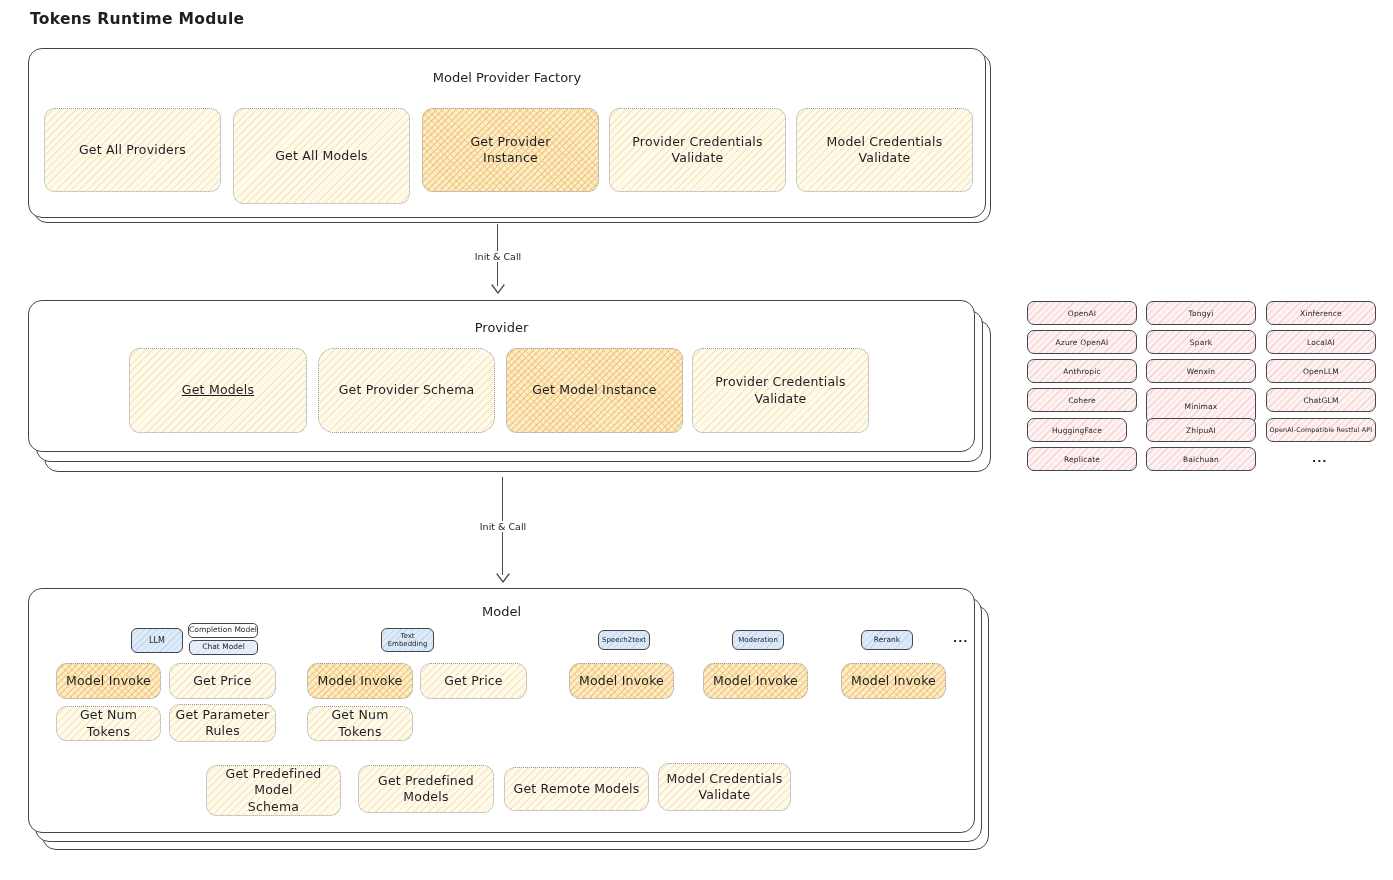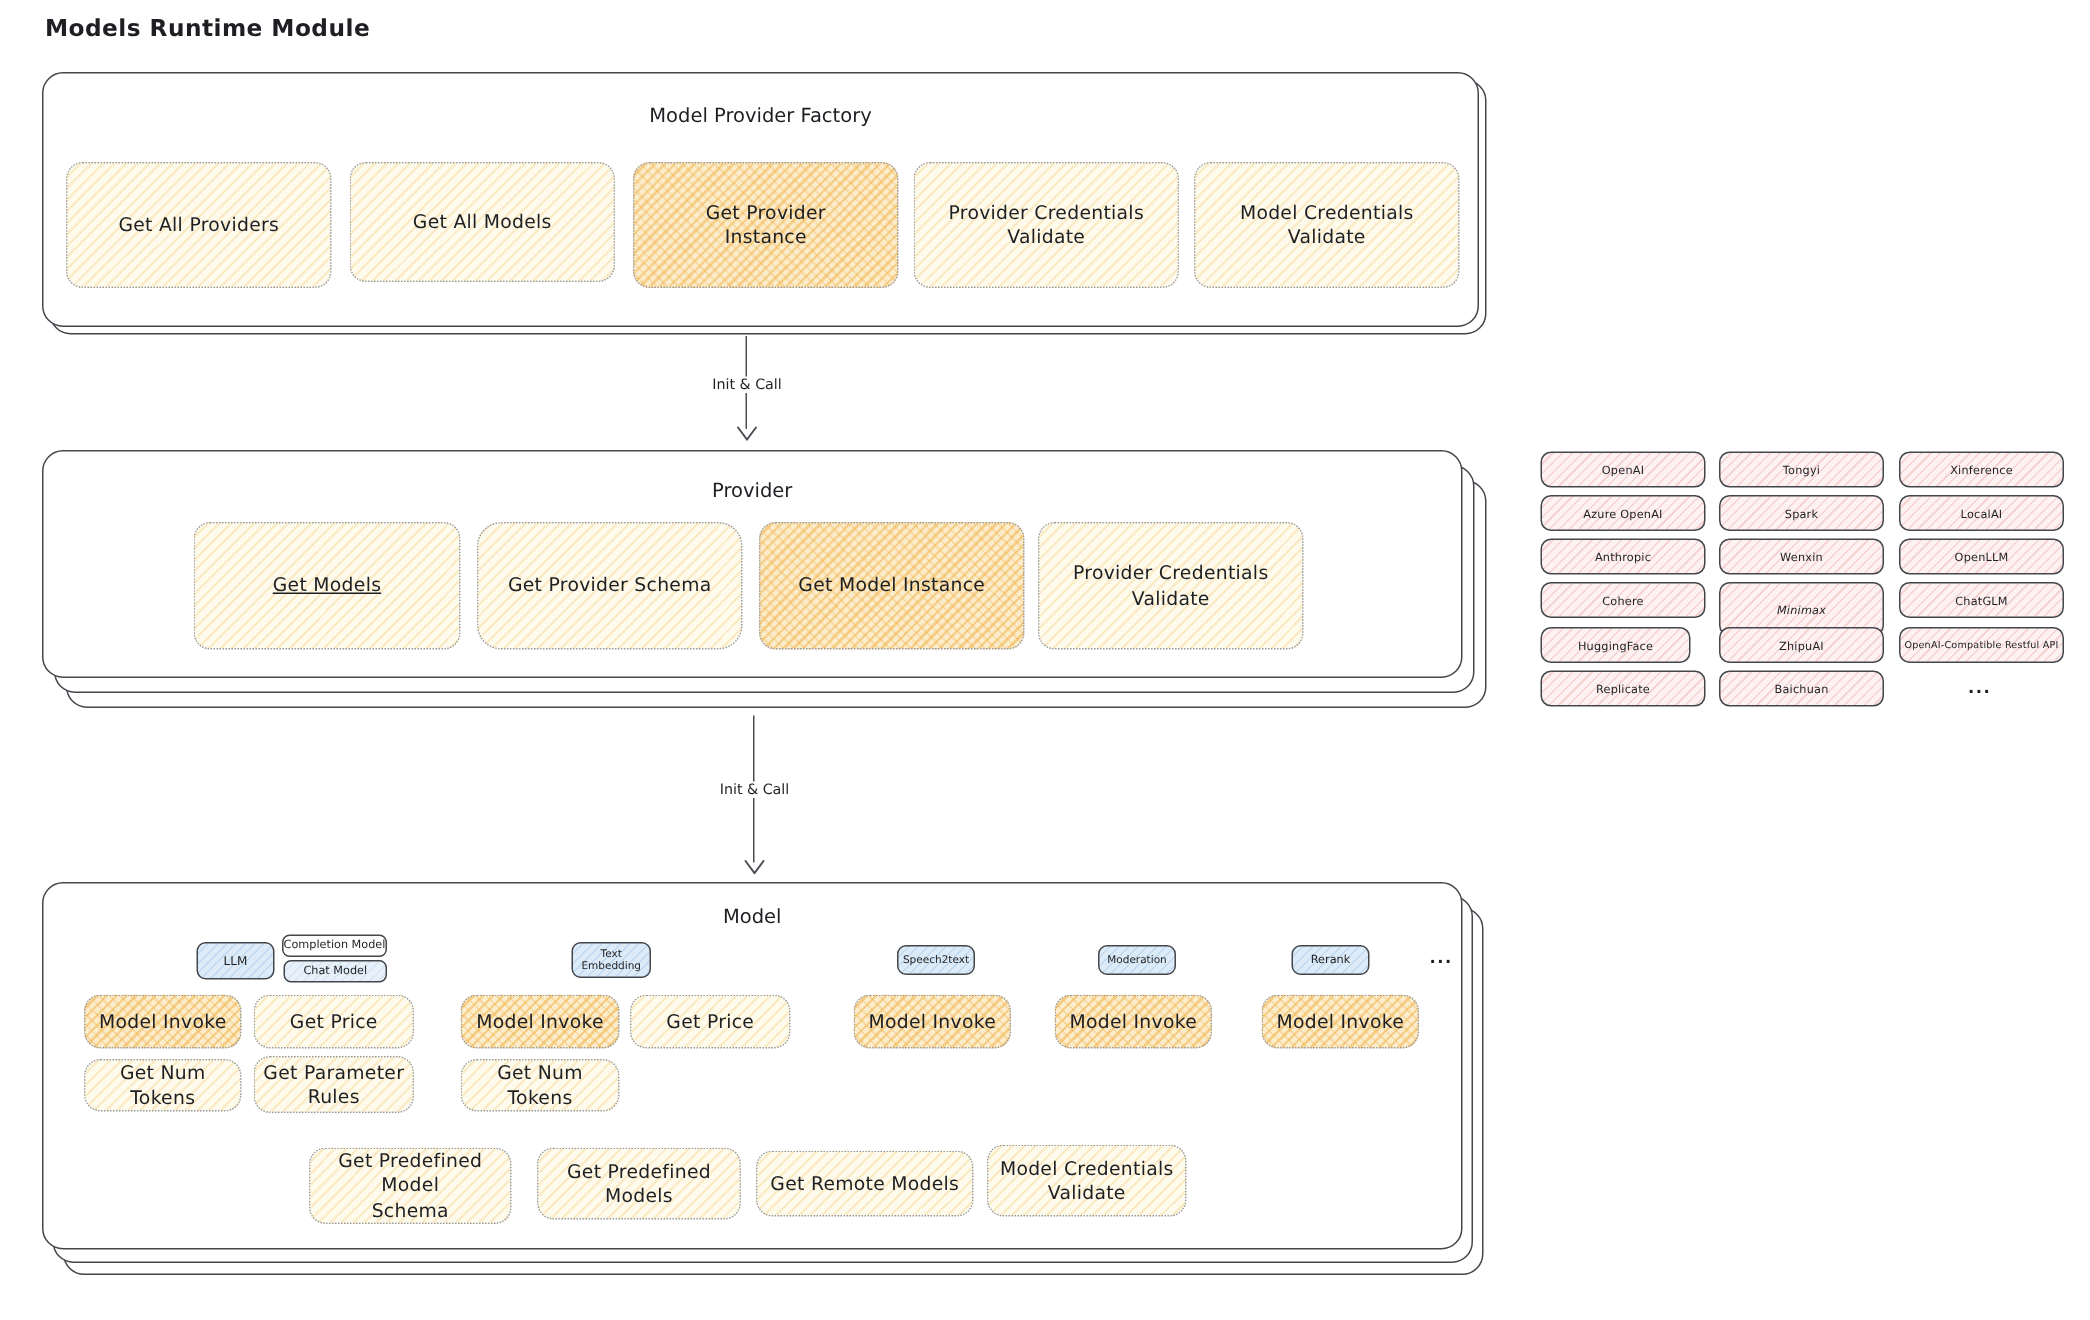--- a/index.html
+++ b/index.html
@@ -44,27 +44,27 @@
   
   .arrow-line { position:absolute; width:1.4px; background:#4a4d52; }
   .arrow-label { position:absolute; text-align:center; font-size:9.5px; background:#fff; padding:0 4px; z-index:5; }
   .arrow-head { position:absolute; }
 </style>
 </head>
 <body>
 
 <div id="canvas">
 
-  <div class="page-title">Models Runtime Module</div>
+  <div class="page-title">Tokens Runtime Module</div>
 
   <div class="layer" style="left:33px; top:53px; width:958px; height:170px;"></div>
   <div class="section" style="left:28px; top:48px; width:958px; height:170px;">
     <div class="section-title" style="top:21px;">Model Provider Factory</div>
     <div class="btn yellow" style="left:15px;  top:59px; width:177px; height:84px;">Get All Providers</div>
-    <div class="btn yellow" style="left:204px; top:59px; width:177px; height:80px;">Get All Models</div>
+    <div class="btn yellow" style="left:204px; top:59px; width:177px; height:96px;">Get All Models</div>
     <div class="btn orange" style="left:393px; top:59px; width:177px; height:84px;">Get Provider
 Instance</div>
     <div class="btn yellow" style="left:580px; top:59px; width:177px; height:84px;">Provider Credentials
 Validate</div>
     <div class="btn yellow" style="left:767px; top:59px; width:177px; height:84px;">Model Credentials
 Validate</div>
   </div>
 
   <div class="arrow-line" style="left:497px; top:224px; height:62px;"></div>
   <div class="arrow-label" style="left:461px; top:251px; width:74px;">Init &amp; Call</div>
@@ -86,21 +86,21 @@
   <div class="pill" style="left:1027px; top:301px; width:110px; height:24px;">OpenAI</div>
   <div class="pill" style="left:1027px; top:330px; width:110px; height:24px;">Azure OpenAI</div>
   <div class="pill" style="left:1027px; top:359px; width:110px; height:24px;">Anthropic</div>
   <div class="pill" style="left:1027px; top:388px; width:110px; height:24px;">Cohere</div>
   <div class="pill" style="left:1027px; top:418px; width:100px; height:24px;">HuggingFace</div>
   <div class="pill" style="left:1027px; top:447px; width:110px; height:24px;">Replicate</div>
 
   <div class="pill" style="left:1146px; top:301px; width:110px; height:24px;">Tongyi</div>
   <div class="pill" style="left:1146px; top:330px; width:110px; height:24px;">Spark</div>
   <div class="pill" style="left:1146px; top:359px; width:110px; height:24px;">Wenxin</div>
-  <div class="pill" style="left:1146px; top:388px; width:110px; height:36px;font-style:italic;">Minimax</div>
+  <div class="pill" style="left:1146px; top:388px; width:110px; height:36px;">Minimax</div>
   <div class="pill" style="left:1146px; top:418px; width:110px; height:24px;">ZhipuAI</div>
   <div class="pill" style="left:1146px; top:447px; width:110px; height:24px;">Baichuan</div>
 
   <div class="pill" style="left:1266px; top:301px; width:110px; height:24px;">Xinference</div>
   <div class="pill" style="left:1266px; top:330px; width:110px; height:24px;">LocalAI</div>
   <div class="pill" style="left:1266px; top:359px; width:110px; height:24px;">OpenLLM</div>
   <div class="pill" style="left:1266px; top:388px; width:110px; height:24px;">ChatGLM</div>
   <div class="pill small-text" style="left:1266px; top:418px; width:110px; height:24px;">OpenAI-Compatible Restful API</div>
   <div class="more-dots" style="left:1312px; top:452px;">...</div>
 

